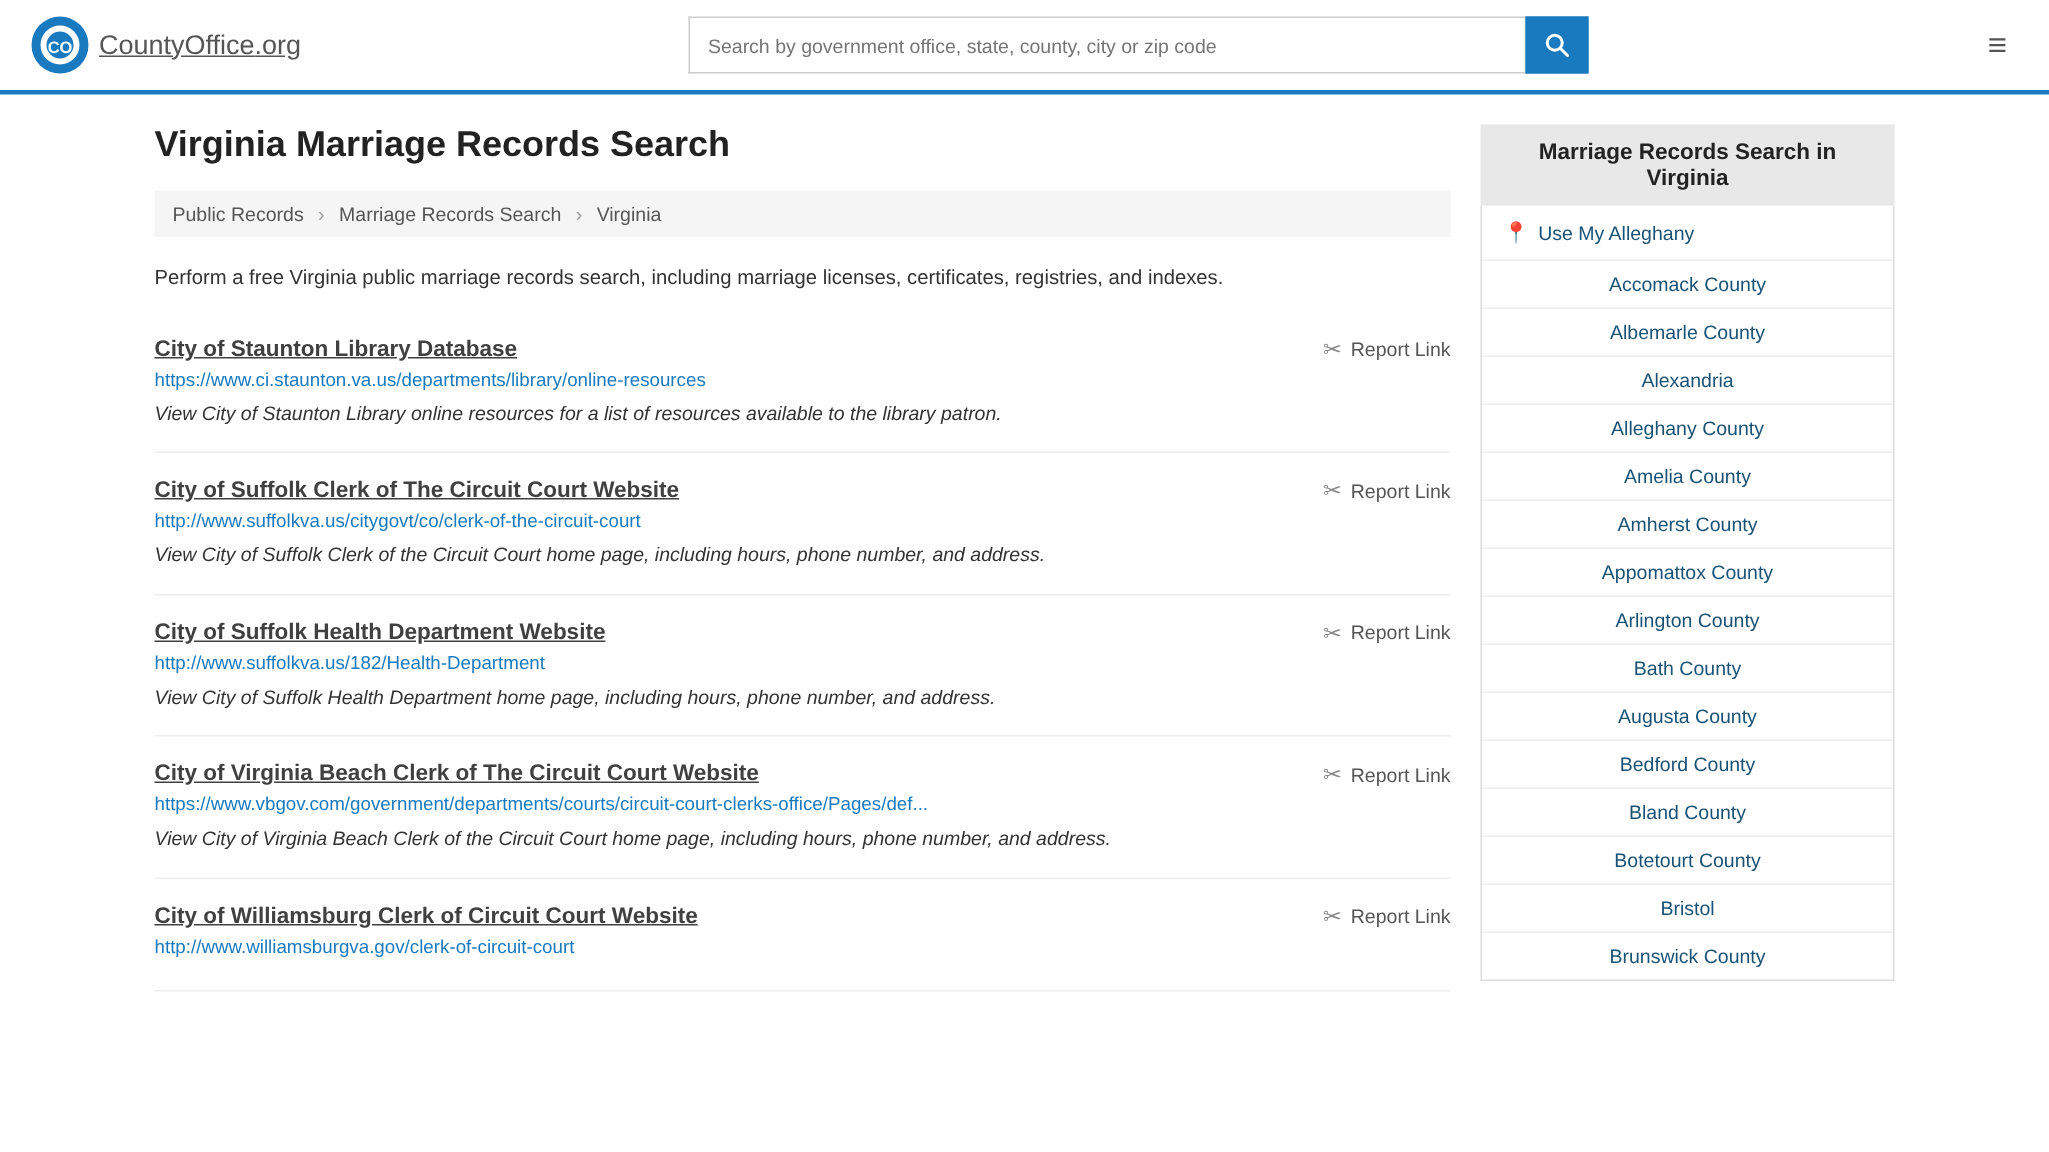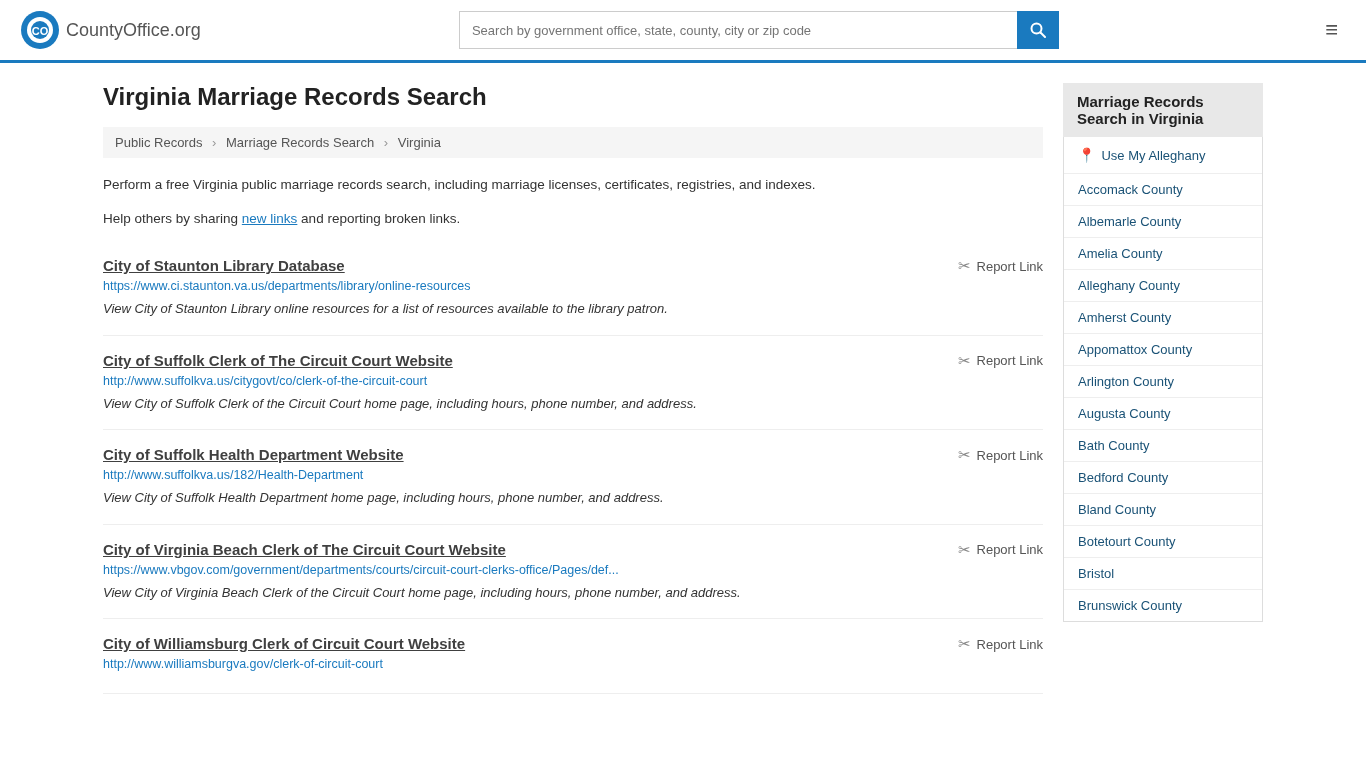--- a/index.html
+++ b/index.html
@@ -24,20 +24,21 @@
       height: 40px;
     }
     .logo-text {
       font-size: 18px;
       font-weight: bold;
       color: #1a7abf;
     }
     .logo-text span {
       color: #555;
       font-weight: normal;
+      text-decoration: underline;
     }
     .search-area {
       display: flex;
       align-items: center;
       flex: 1;
       max-width: 600px;
       margin: 0 20px;
     }
     .search-input {
       flex: 1;
@@ -146,22 +147,23 @@
     }
     .result-desc {
       font-size: 13px;
       color: #333;
       line-height: 1.5;
       font-style: italic;
     }
 
     
     .sidebar {
-      width: 200px;
+      width: 276px;
       flex-shrink: 0;
+      text-align: center;
     }
     .sidebar-title {
       background: #e8e8e8;
       padding: 10px 14px;
       font-size: 15px;
       font-weight: bold;
       color: #222;
       margin-bottom: 0;
     }
     .sidebar-list {
@@ -224,23 +226,20 @@
 
     <div class="breadcrumb">
       <a href="#">Public Records</a>
       <span class="breadcrumb-sep">›</span>
       <a href="#">Marriage Records Search</a>
       <span class="breadcrumb-sep">›</span>
       <span>Virginia</span>
     </div>
 
     <p class="intro-text">Perform a free Virginia public marriage records search, including marriage licenses, certificates, registries, and indexes.</p>
-    <p class="intro-text">
-      Help others by sharing <a href="#">new links</a> and reporting broken links.
-    </p>
 
     <div id="results-container">
         <div class="result-item">
       <div class="result-header">
         <a class="result-title" href="#">City of Staunton Library Database</a>
         <button class="report-link-btn">
           <span style="font-size:15px;color:#888;">✂</span>
           <span>Report Link</span>
         </button>
       </div>
@@ -297,27 +296,28 @@
   <div class="sidebar">
     <div class="sidebar-title">Marriage Records Search in Virginia</div>
     <div class="sidebar-list">
       <div class="sidebar-use-location">
         <span class="pin-icon">📍</span>
         <span>Use My Alleghany</span>
       </div>
       <div id="sidebar-counties">
           <div class="sidebar-item"><a href="#">Accomack County</a></div>
           <div class="sidebar-item"><a href="#">Albemarle County</a></div>
+          <div class="sidebar-item"><a href="#">Alexandria</a></div>
+          <div class="sidebar-item"><a href="#">Alleghany County</a></div>
           <div class="sidebar-item"><a href="#">Amelia County</a></div>
-          <div class="sidebar-item"><a href="#">Alleghany County</a></div>
           <div class="sidebar-item"><a href="#">Amherst County</a></div>
           <div class="sidebar-item"><a href="#">Appomattox County</a></div>
           <div class="sidebar-item"><a href="#">Arlington County</a></div>
+          <div class="sidebar-item"><a href="#">Bath County</a></div>
           <div class="sidebar-item"><a href="#">Augusta County</a></div>
-          <div class="sidebar-item"><a href="#">Bath County</a></div>
           <div class="sidebar-item"><a href="#">Bedford County</a></div>
           <div class="sidebar-item"><a href="#">Bland County</a></div>
           <div class="sidebar-item"><a href="#">Botetourt County</a></div>
           <div class="sidebar-item"><a href="#">Bristol</a></div>
           <div class="sidebar-item"><a href="#">Brunswick County</a></div>
         </div>
     </div>
   </div>
 </div>
 

